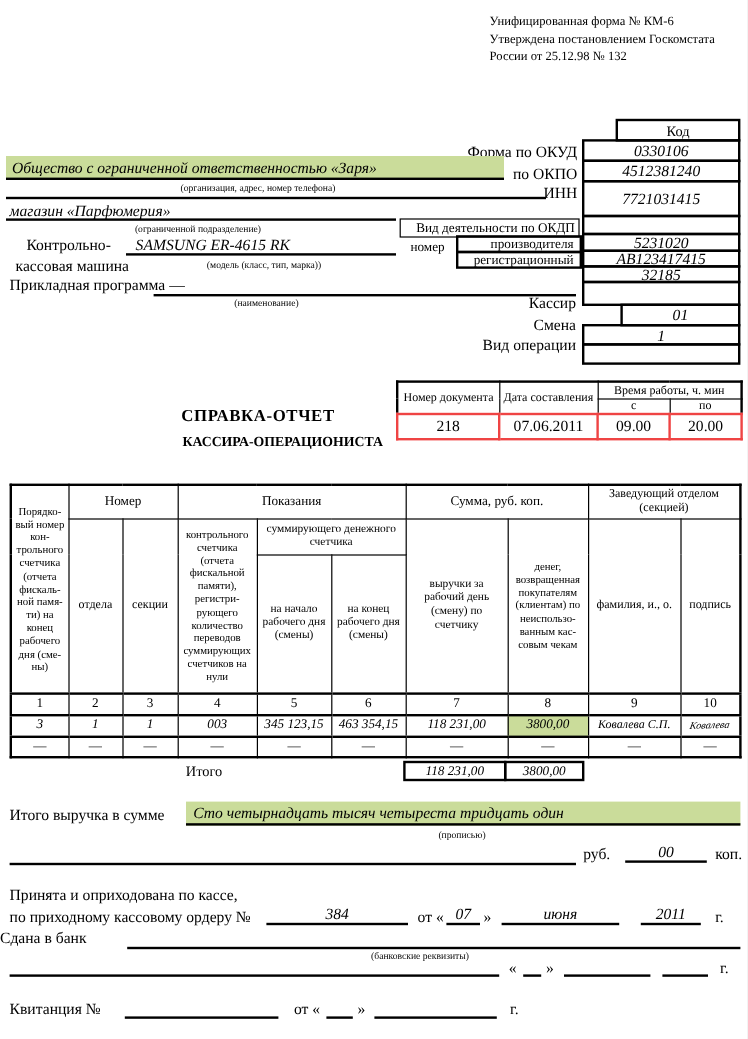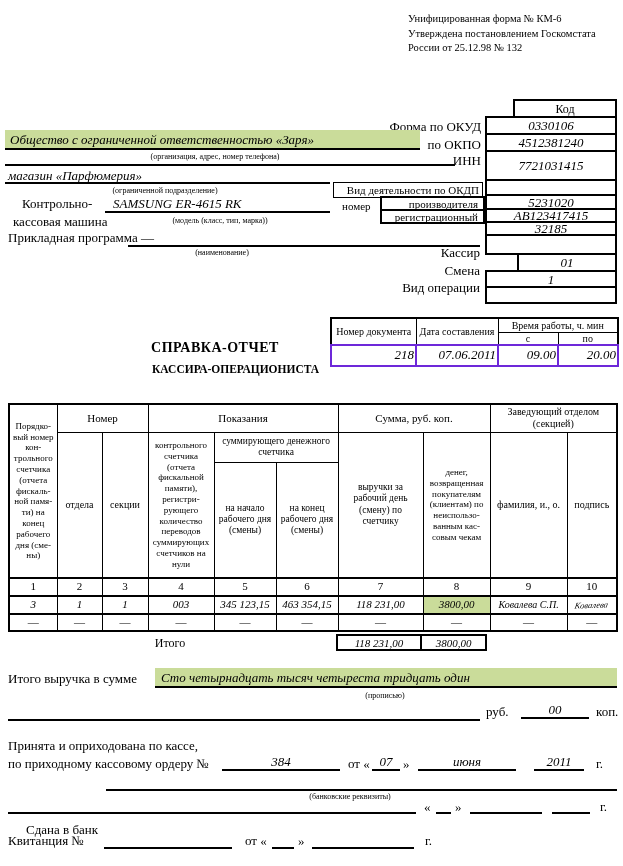--- a/index.html
+++ b/index.html
@@ -30,21 +30,21 @@
   .numcell {
     border:2px solid #000; box-sizing:border-box; position:absolute;
     display:flex; align-items:center; justify-content:flex-end;
     padding-right:5px; font-size:11px;text-align:center;
   }
 
   
   table.rep { border-collapse:collapse; table-layout:fixed; }
   table.rep td { border:1px solid #000; text-align:center; vertical-align:middle; font-size:10px; line-height:1.15; padding:0 1px; }
   table.rep { border:2px solid #000; }
-  table.rep td.val { border:2px solid #6d28d9; font-size:13px; font-style:italic; height:19px;text-align:right; }
+  table.rep td.val { border:2px solid #ef4444; font-size:13px; height:19px; }
 
   
   table.main { border-collapse:collapse; table-layout:fixed; border:2px solid #000; }
   table.main td { border:1px solid #000; text-align:center; vertical-align:middle; font-size:9px; line-height:1.2; padding:1px 2px; word-wrap:break-word; }
   table.main tr.nums td { font-size:11px; border-top:2px solid #000; }
   table.main tr.data td { font-size:11px; font-style:italic; border-top:2px solid #000; border-bottom:2px solid #000; }
   table.main tr.dash td { font-size:11px; }
   .sig { font-style:italic; font-size:8.5px; transform:skewX(-12deg) rotate(-2deg); display:inline-block; }
 
   .totrow { display:flex; align-items:stretch; height:17px; }
@@ -233,21 +233,21 @@
   <div class="abs lbl" style="left:8px; top:738px;">Принята и оприходована по кассе,</div>
   <div class="abs lbl" style="left:8px; top:756px;">по приходному кассовому ордеру №</div>
   <div class="abs fill" style="left:222px; top:754px; width:118px; height:17px;">384</div>
   <div class="abs lbl" style="left:348px; top:756px;"><span>от</span> <span>«</span></div>
   <div class="abs fill" style="left:372px; top:754px; width:28px; height:17px;">07</div>
   <div class="abs lbl" style="left:403px; top:756px;">»</div>
   <div class="abs fill" style="left:418px; top:754px; width:98px; height:17px;">июня</div>
   <div class="abs fill" style="left:534px; top:754px; width:50px; height:17px;">2011</div>
   <div class="abs lbl" style="left:596px; top:756px;">г.</div>
 
-  <div class="abs lbl" style="left:26px; top:774px;margin-top:48px;">Сдана в банк</div>
+  <div class="abs lbl" style="left:0; top:774px;">Сдана в банк</div>
   <div class="abs ul2" style="left:106px; top:775px; width:511px; height:14px;"></div>
   <div class="abs cap" style="left:230px; top:792px; width:240px;">(банковские реквизиты)</div>
 
   <div class="abs ul2" style="left:8px; top:798px; width:408px; height:14px;"></div>
   <div class="abs lbl" style="left:424px; top:799px;">«</div>
   <div class="abs ul2" style="left:436px; top:798px; width:15px; height:14px;"></div>
   <div class="abs lbl" style="left:455px; top:799px;">»</div>
   <div class="abs ul2" style="left:470px; top:798px; width:72px; height:14px;"></div>
   <div class="abs ul2" style="left:552px; top:798px; width:38px; height:14px;"></div>
   <div class="abs lbl" style="left:600px; top:799px;">г.</div>

